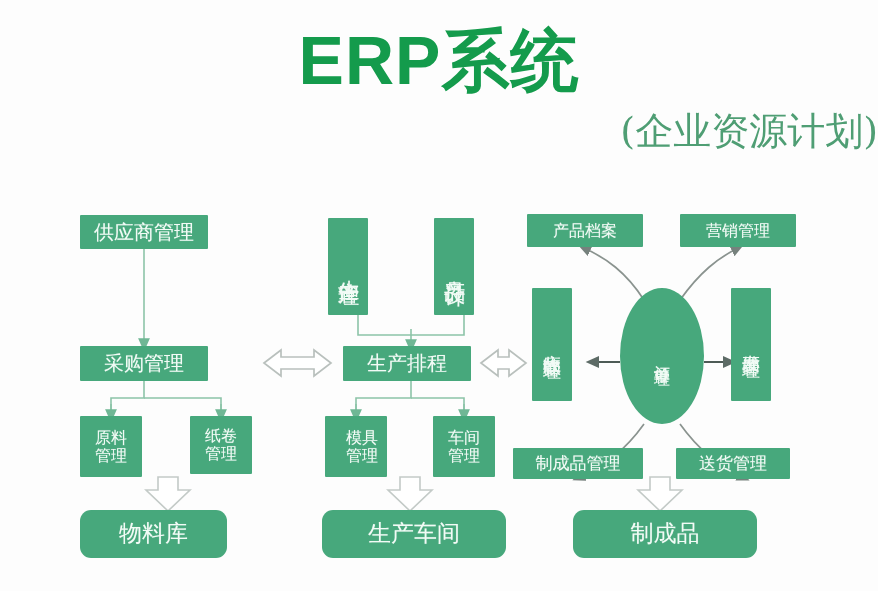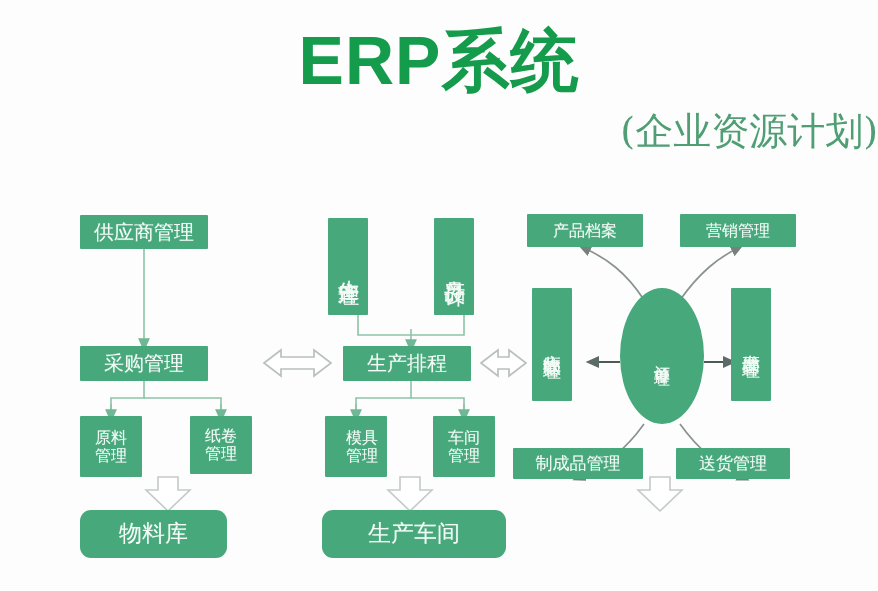--- a/index.html
+++ b/index.html
@@ -212,14 +212,15 @@
   <div class="node flat fs-19" style="left:680px; top:214px; width:116px; height:33px;">营销管理</div>
 
   <div class="node flat vert fs-18" style="left:532px; top:288px; width:40px;  height:113px;">应收款管理</div>
   <div class="node flat vert fs-18" style="left:731px; top:288px; width:40px;  height:113px;">发票管理</div>
 
   <div class="node oval vert fs-19" style="left:620px; top:288px; width:84px; height:136px;">订单管理</div>
 
   <div class="node flat fs-17" style="left:676px; top:448px; width:114px; height:31px;">送货管理</div>
   <div class="node flat fs-17" style="left:513px; top:448px; width:130px; height:31px;">制成品管理</div>
 
+  <div class="node round fs-23" style="left:573px; top:510px; width:184px; height:48px;">制成品</div>
 
 </div>
 
 </body></html>

